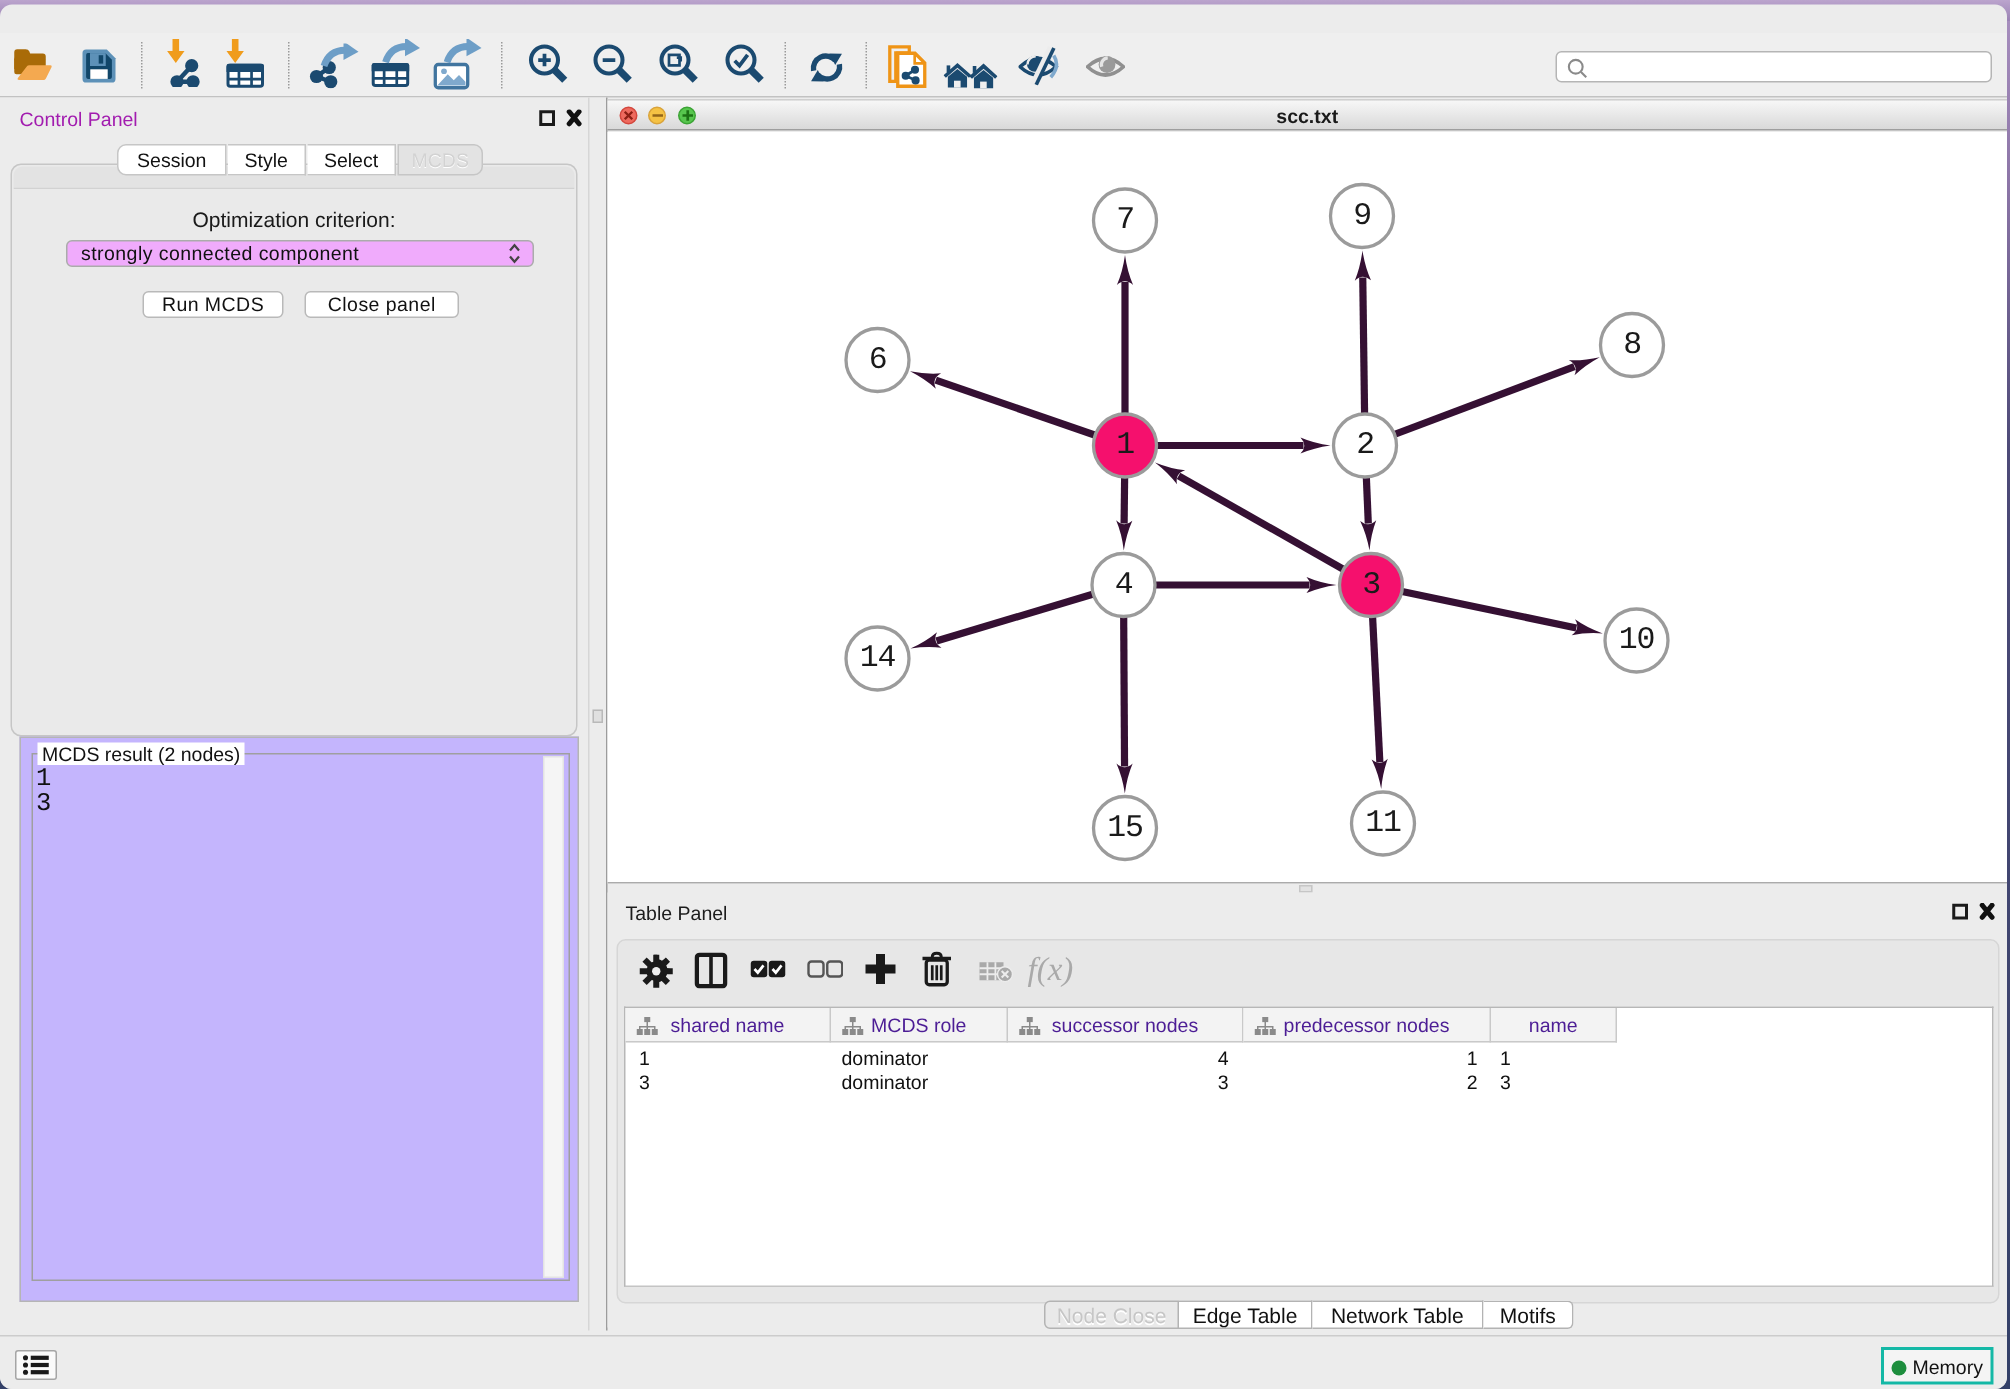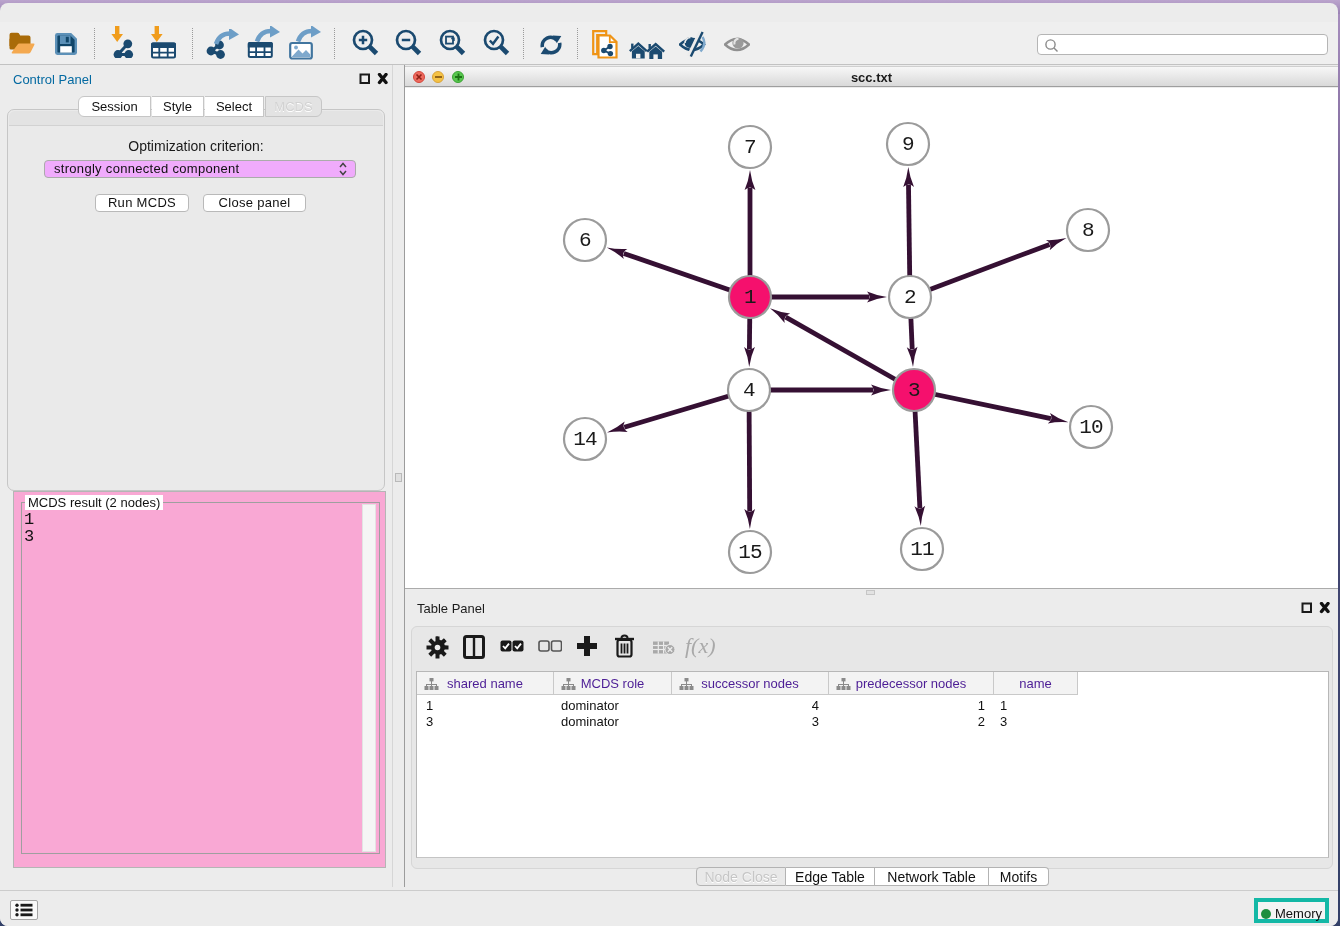--- a/index.html
+++ b/index.html
@@ -17,35 +17,35 @@
                font-size:13px; }
   
   #toolbar { position:absolute; left:0; top:19px; width:1338px; height:43px; background:#efefef;
              border-bottom:1px solid #c2c2c2; }
   .sep { position:absolute; top:6px; height:31px; width:0;
          border-left:1px dotted #9a9a9a; }
   #searchbox { position:absolute; left:1037px; top:12px; width:291px; height:21px; background:#fff;
                border:1px solid #b5b5b5; border-radius:4px; }
   
   #cpanel { position:absolute; left:0; top:62px; width:392px; height:822px; background:#ececec; }
-  #cp-title { position:absolute; left:13px; top:7px; font-size:13px; color:#0369a1; }
+  #cp-title { position:absolute; left:13px; top:7px; font-size:13px; color:#a21caf; }
   .tab { position:absolute; top:31px; height:21px; background:#fff; font-size:13px; color:#111;
          text-align:center; line-height:20px; border:1px solid #c6c6c6; border-left:none; z-index:5; }
   #cp-box { position:absolute; left:7px; top:44px; width:378px; height:382px;
             border:1px solid #c6c6c6; border-radius:7px; background:#eaeaea; }
   #cp-box-inner { position:absolute; left:1px; top:1px; right:1px; height:15px; background:#e3e3e3;
             border-bottom:1px solid #d2d2d2; border-radius:6px 6px 0 0; }
   #optlabel { position:absolute; left:0; top:73px; width:392px; text-align:center; font-size:14px; color:#1a1a1a; }
   #dropdown { position:absolute; left:44px; top:95px; width:312px; height:18px; background:#f0abfc;
               border:1px solid #ababab; border-radius:4px; font-size:13px; color:#111; line-height:16px;
               padding-left:9px; letter-spacing:0.3px; }
   .btn { position:absolute; top:129px; height:18px; background:#fff; border:1px solid #b9b9b9;
          border-radius:4px; font-size:13px; color:#111; text-align:center; line-height:16px; letter-spacing:0.3px; }
   
-  #resultpanel { position:absolute; left:13px; top:426px; width:373px; height:377px; background:#f9a8d4;
+  #resultpanel { position:absolute; left:13px; top:426px; width:373px; height:377px; background:#c4b5fd;
                  border:1px solid #b5b5b5; }
   #resultgroup { position:absolute; left:7px; top:10px; width:359px; height:352px;
                  border:1px solid #9f9f9f; }
   #resultlabel { position:absolute; left:11px; top:3px; background:#fff; padding:0 3px; font-size:13px; color:#111; }
   
   #vsplit { position:absolute; left:392px; top:62px; width:13px; height:822px; background:#ececec;
             border-left:1px solid #d6d6d6; border-right:1px solid #9c9c9c; }
   
   #netwin { position:absolute; left:405px; top:63px; width:933px; height:524px; }
   #nettitle { position:absolute; left:0; top:0; width:933px; height:21px;
@@ -466,15 +466,15 @@
     <div style="position:absolute; left:10px; top:9px; width:28px; height:20px; background:#fafafa; border:1px solid #a5a5a5; border-radius:2px;">
       <svg width="18" height="14" style="position:absolute;left:4px;top:2px;" viewBox="0 0 18 14">
         <circle cx="2" cy="2.2" r="1.7" fill="#1a1a1a"></circle>
           <rect x="5.5" y="0.8" width="12" height="2.8" fill="#1a1a1a"></rect>
         <circle cx="2" cy="7" r="1.7" fill="#1a1a1a"></circle>
           <rect x="5.5" y="5.6" width="12" height="2.8" fill="#1a1a1a"></rect>
         <circle cx="2" cy="11.8" r="1.7" fill="#1a1a1a"></circle>
           <rect x="5.5" y="10.4" width="12" height="2.8" fill="#1a1a1a"></rect>
       </svg>
     </div>
-    <div style="position:absolute; left:1254px; top:7px; width:75px; height:25px; background:#f4f4f4; border:4px solid #14b8a6; font-size:13px; color:#111; text-align:center; line-height:23px;"><span style="display:inline-block;width:10px;height:10px;border-radius:50%;background:#1e8e3e;margin-right:4px;vertical-align:-1px;"></span>Memory</div>
+    <div style="position:absolute; left:1254px; top:7px; width:75px; height:25px; background:#f4f4f4; border:2px solid #14b8a6; font-size:13px; color:#111; text-align:center; line-height:23px;"><span style="display:inline-block;width:10px;height:10px;border-radius:50%;background:#1e8e3e;margin-right:4px;vertical-align:-1px;"></span>Memory</div>
   </div>
 </div>
 
 </body></html>

